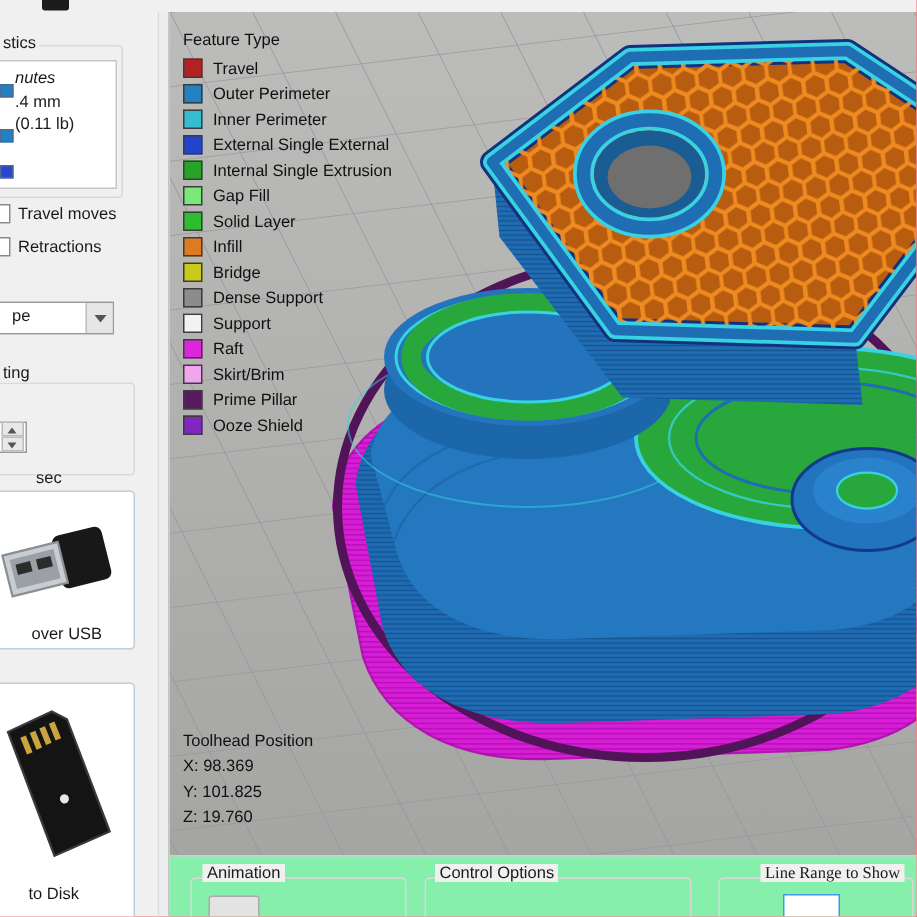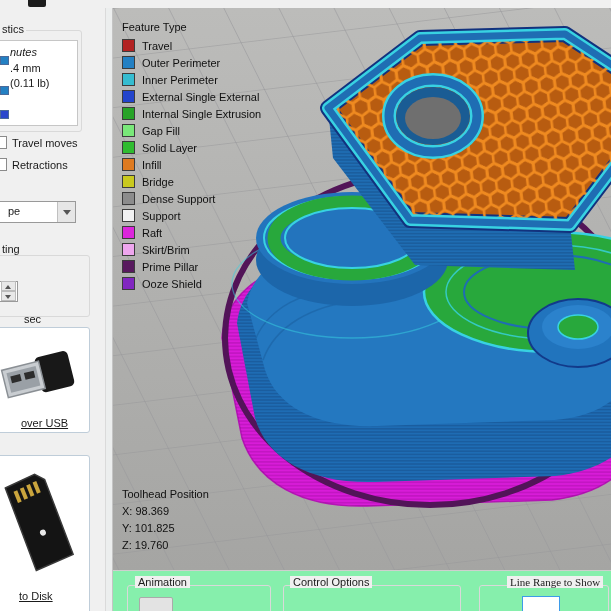--- a/index.html
+++ b/index.html
@@ -39,21 +39,21 @@
   .spin-btn { position:absolute; left:1px; width:15px; height:10px; background:#e8e8e8; border:1px solid #bbb; }
   .sp-up { top:281px; } .sp-dn { top:291px; }
   .tri-up { position:absolute; left:3px; top:3px; width:0; height:0; border-left:3px solid transparent; border-right:3px solid transparent; border-bottom:4px solid #555; }
   .tri-dn { position:absolute; left:3px; top:3px; width:0; height:0; border-left:3px solid transparent; border-right:3px solid transparent; border-top:4px solid #555; }
   .unit-label { position:absolute; left:24px; top:285px;margin-top:28px; }
 
   .img-btn { position:absolute; left:-16px; width:106px; background:#fff; border:1px solid #bfcdd9; border-radius:3px; }
   .usb-box { top:327px; height:106px; }
   .sd-box { top:455px; height:160px; }
   .img-wrap { position:absolute; left:0; top:8px; width:100%; text-align:center; }
-  .btn-caption { position:absolute; white-space:nowrap;text-decoration:underline; }
+  .btn-caption { position:absolute; white-space:nowrap; }
   .usb-caption { left:36px; top:89px; }
   .disk-caption { left:34px; top:134px; }
 
   
   .splitter { position:absolute; left:105px; top:0; width:8px; height:611px; background:#eceeee; border-left:1px solid #dadada; border-right:1px solid #c4c4c4; z-index:4; }
 
   
   .viewport { position:absolute; left:113px; top:8px; width:498px; height:562px; background:#ef4444; z-index:1; overflow:hidden; }
   .viewport svg.scene { position:absolute; left:0; top:0; }
 

